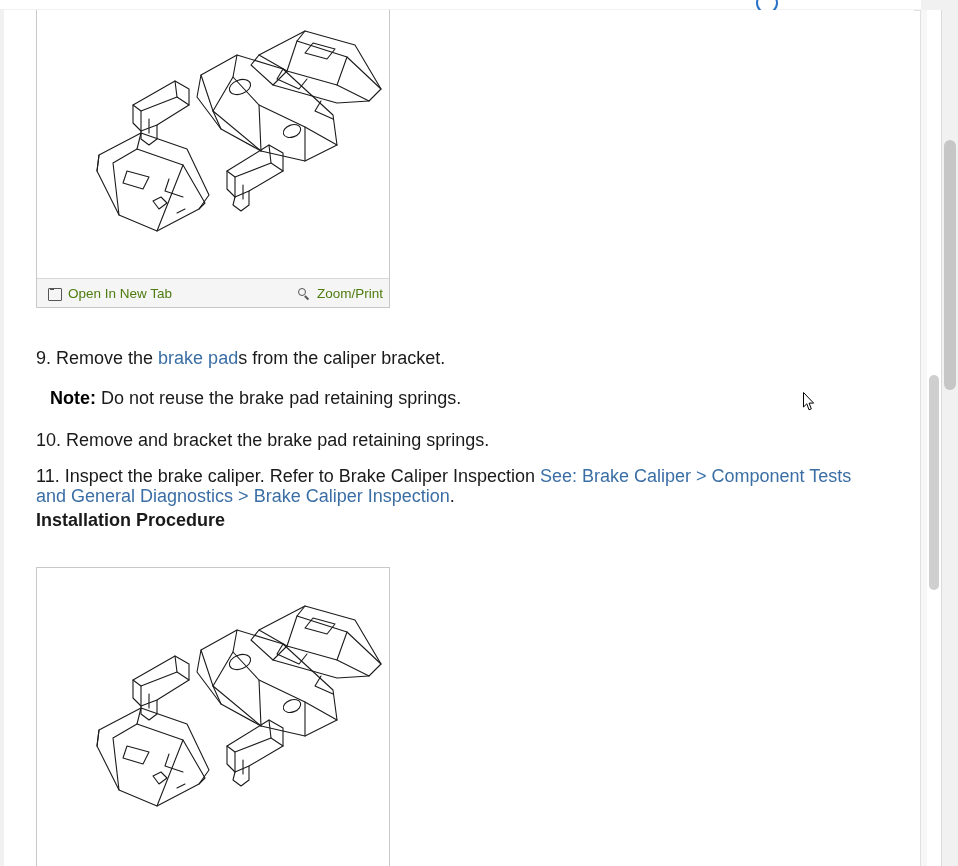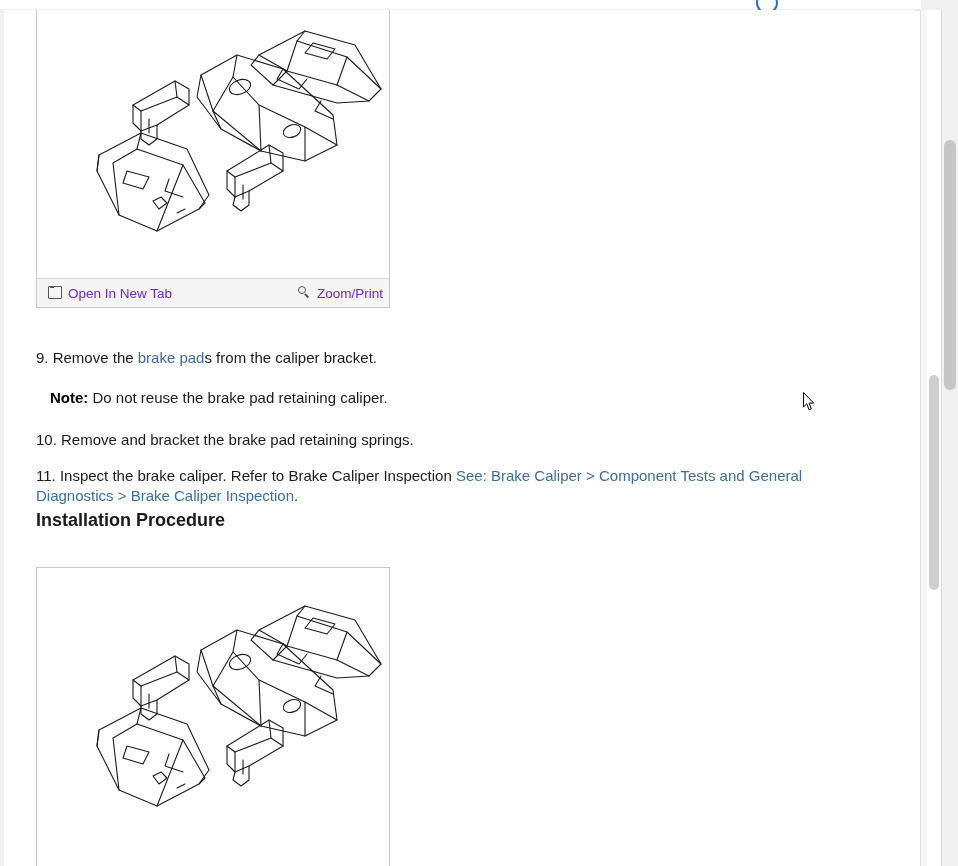--- a/index.html
+++ b/index.html
@@ -154,23 +154,23 @@
     right: 0;
     bottom: 0;
     height: 28px;
     background: #f5f5f5;
     border-top: 1px solid #d8d8d8;
     display: flex;
     align-items: center;
   }
   .fig-link {
     display: flex;
-    align-items: flex-start;
+    align-items: flex-end;
     gap: 6px;
-    color: #6d28d9;
+    color: #4d7c0f;
     font-size: 13.5px;
     cursor: pointer;
     white-space: nowrap;
   }
   #open-new-tab { margin-left: 11px; }
   #zoom-print   { margin-left: auto; margin-right: 6px; }
 
   .icon-newtab {
     display: inline-block;
     width: 12px;
@@ -211,21 +211,21 @@
     background: #555;
     transform: rotate(45deg);
     transform-origin: left center;
   }
 
   
   .doc-text {
     position: absolute;
     left: 32px;
     width: 850px;
-    font-size: 15px;
+    font-size: 18px;
     color: #1a1a1a;
     line-height: 20px;
   }
   #step-9      { top: 338px; }
   #note-line   { top: 378px; left: 46px; }
   #step-10     { top: 420px; }
   #step-11     { top: 456px; width: 845px; }
   #install-heading { top: 500px; font-weight: bold; font-size: 18px; }
 
   .lnk { color: #3a6ea5; text-decoration: none; }
@@ -320,21 +320,21 @@
       </div>
     </div>
 
     <div class="doc-text" id="step-9">
       <span>9.</span>
       <span>Remove the </span><a class="lnk" href="#">brake pad</a><span>s from the caliper bracket.</span>
     </div>
 
     <div class="doc-text" id="note-line">
       <span class="note-label">Note:</span>
-      <span>Do not reuse the brake pad retaining caliper.</span>
+      <span>Do not reuse the brake pad retaining springs.</span>
     </div>
 
     <div class="doc-text" id="step-10">
       <span>10.</span>
       <span>Remove and bracket the brake pad retaining springs.</span>
     </div>
 
     <div class="doc-text" id="step-11">
       <span>11.</span>
       <span>Inspect the brake caliper. Refer to Brake Caliper Inspection </span><a class="lnk" href="#">See: Brake Caliper &gt; Component Tests and General Diagnostics &gt; Brake Caliper Inspection</a><span>.</span>

